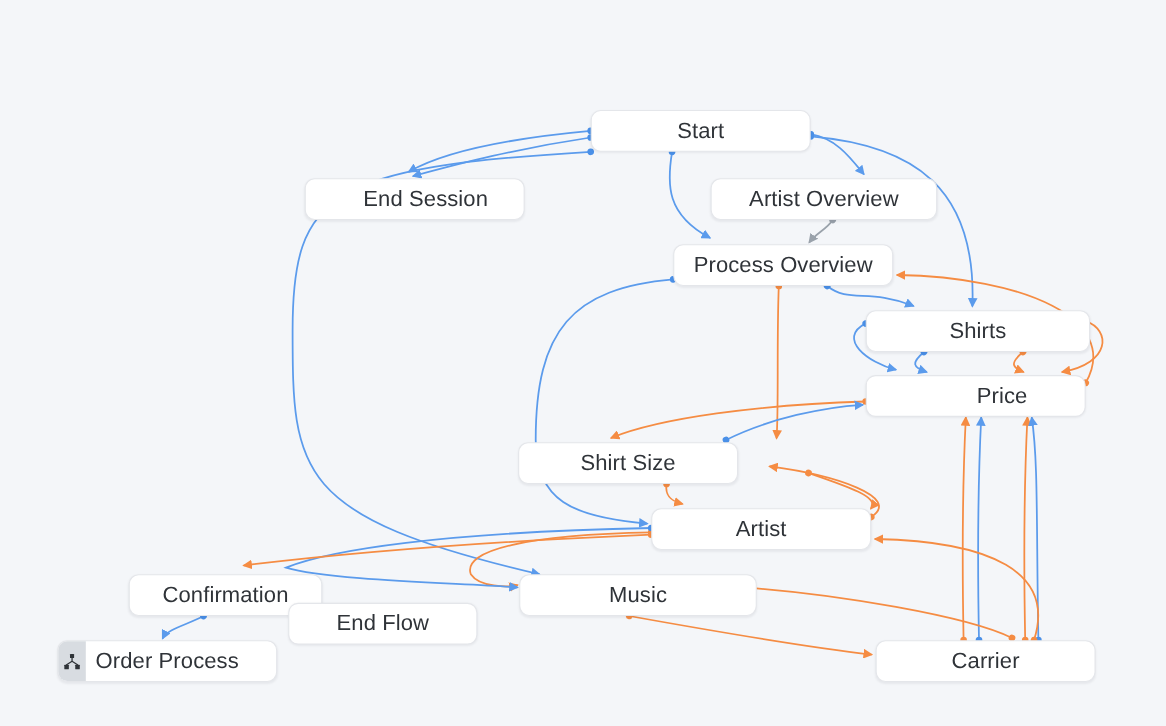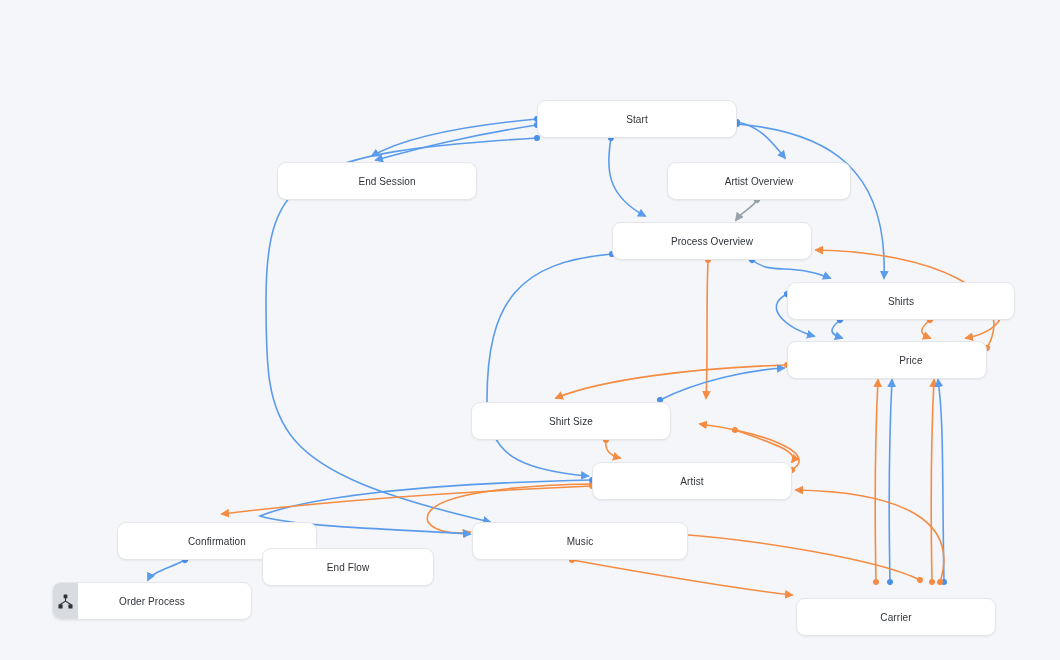--- a/index.html
+++ b/index.html
@@ -34,21 +34,21 @@
     background: #ffffff;
     border: 1px solid #e4e6ea;
     border-radius: 9px;
     box-shadow: 0 1px 2px rgba(16,24,40,0.06);
     display: flex;
     align-items: center;
     justify-content: center;
     z-index: 5;
   }
   .node-label {
-    font-size: 10px;
+    font-size: 20px;
     color: #2f3338;
     letter-spacing: 0.1px;
     white-space: nowrap;
     text-align: center;
   }
   .node-badge {
     position: absolute;
     left: 0;
     top: 0;
     bottom: 0;
@@ -124,55 +124,55 @@
       </g>
   </svg>
 
   <div id="node-layer">
       <div class="node" style="left: 537px; top: 100px; width: 200px; height: 38px;">
         <span class="node-label">Start</span>
       </div>
       <div class="node" style="left: 277px; top: 162px; width: 200px; height: 38px; padding-left: 20px;">
         <span class="node-label">End Session</span>
       </div>
-      <div class="node" style="left: 667px; top: 162px; width: 184px; height: 38px;">
+      <div class="node" style="left: 646px; top: 162px; width: 206px; height: 38px;">
         <span class="node-label">Artist Overview</span>
       </div>
       <div class="node" style="left: 612px; top: 222px; width: 200px; height: 38px;">
         <span class="node-label">Process Overview</span>
       </div>
-      <div class="node" style="left: 787px; top: 282px; width: 228px; height: 38px; justify-content: center;">
+      <div class="node" style="left: 787px; top: 282px; width: 204px; height: 38px; justify-content: center;">
         <span class="node-label">Shirts</span>
       </div>
       <div class="node" style="left: 787px; top: 341px; width: 200px; height: 38px; padding-left: 48px;">
         <span class="node-label">Price</span>
       </div>
       <div class="node" style="left: 471px; top: 402px; width: 200px; height: 38px;">
         <span class="node-label">Shirt Size</span>
       </div>
       <div class="node" style="left: 592px; top: 462px; width: 200px; height: 38px;">
         <span class="node-label">Artist</span>
       </div>
-      <div class="node" style="left: 117px; top: 522px; width: 200px; height: 38px;">
+      <div class="node" style="left: 117px; top: 522px; width: 176px; height: 38px;">
         <span class="node-label">Confirmation</span>
       </div>
       <div class="node" style="left: 472px; top: 522px; width: 216px; height: 38px;">
         <span class="node-label">Music</span>
       </div>
       <div class="node" style="left: 52px; top: 582px; width: 200px; height: 38px;">
         <div class="node-badge">
           <svg width="15" height="15" viewBox="0 0 16 16" fill="#2f3338">
             <rect x="6" y="0.5" width="4" height="4" rx="0.6"></rect>
             <rect x="0.5" y="11" width="4.4" height="4.4" rx="0.6"></rect>
             <rect x="11.1" y="11" width="4.4" height="4.4" rx="0.6"></rect>
             <path d="M8 4.5 L8 7.6 M2.7 11 L8 7.6 L13.3 11" stroke="#2f3338" stroke-width="1.25" fill="none" stroke-linecap="round" stroke-linejoin="round"></path>
           </svg>
         </div>
         <span class="node-label">Order Process</span>
       </div>
       <div class="node" style="left: 262px; top: 548px; width: 172px; height: 38px;">
         <span class="node-label">End Flow</span>
       </div>
-      <div class="node" style="left: 796px; top: 582px; width: 200px; height: 38px; margin-top: 16px;">
+      <div class="node" style="left: 796px; top: 582px; width: 200px; height: 38px;">
         <span class="node-label">Carrier</span>
       </div>
     </div>
 </div>
 
 </body></html>

